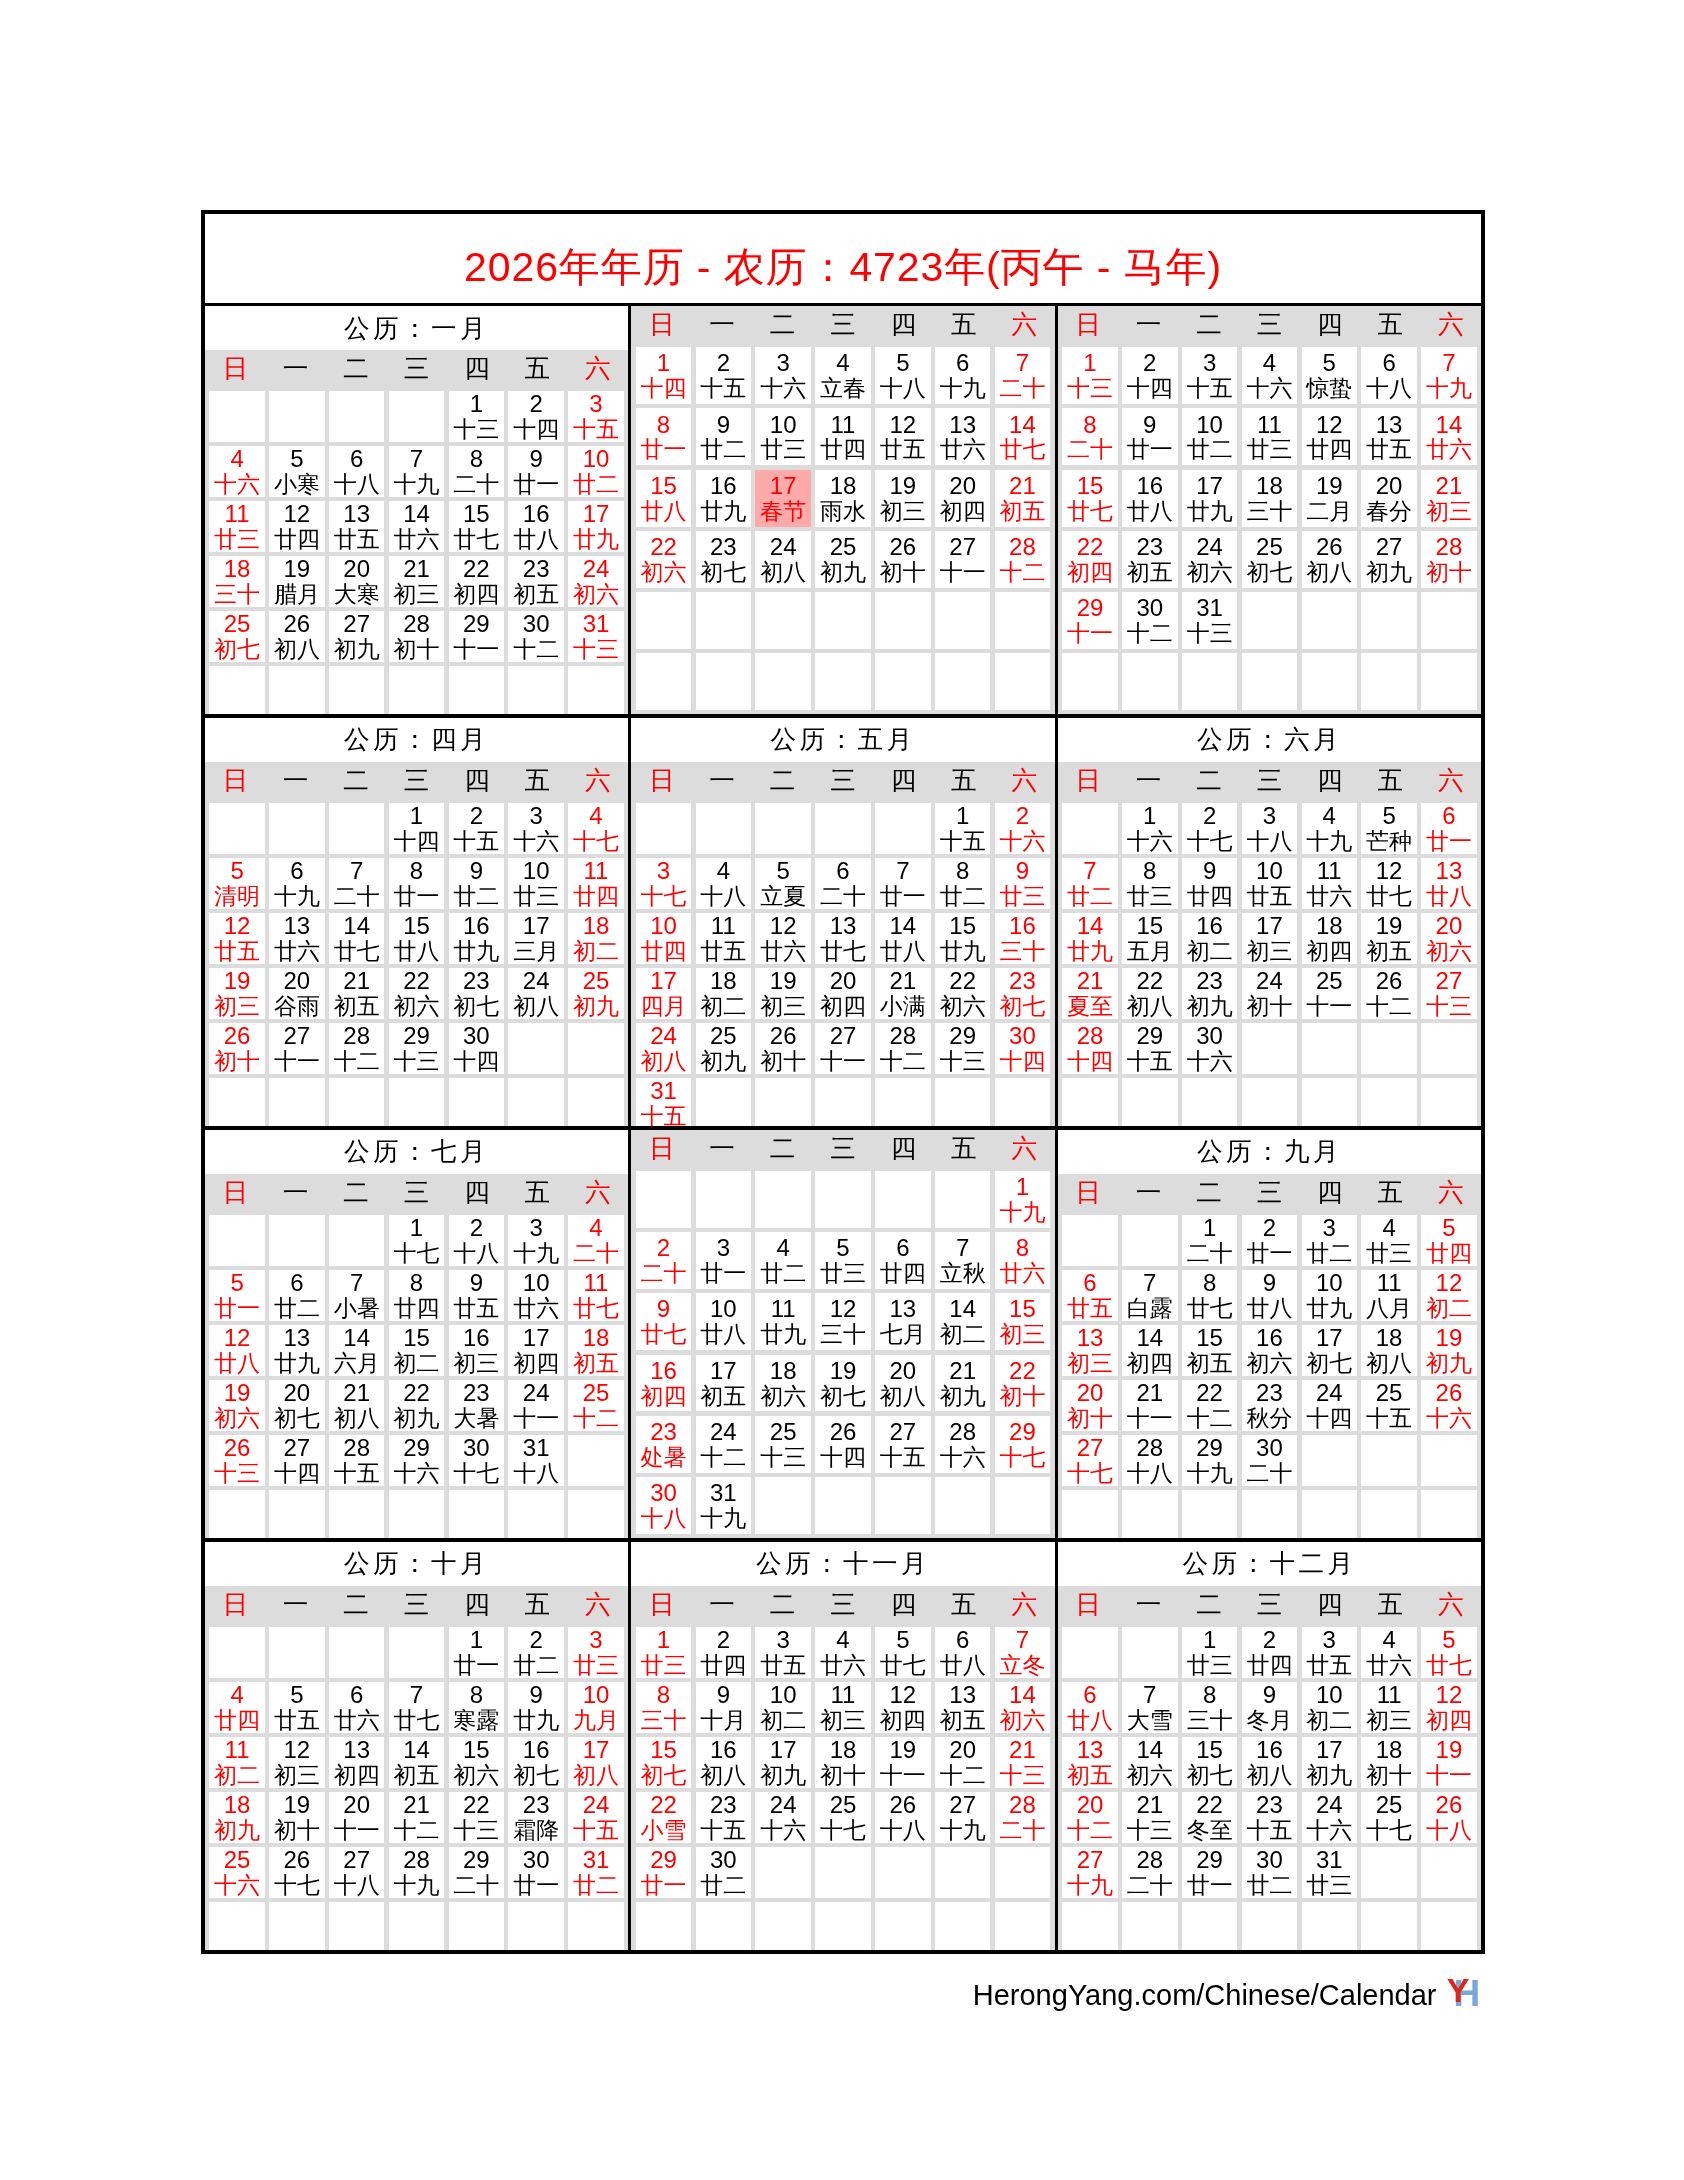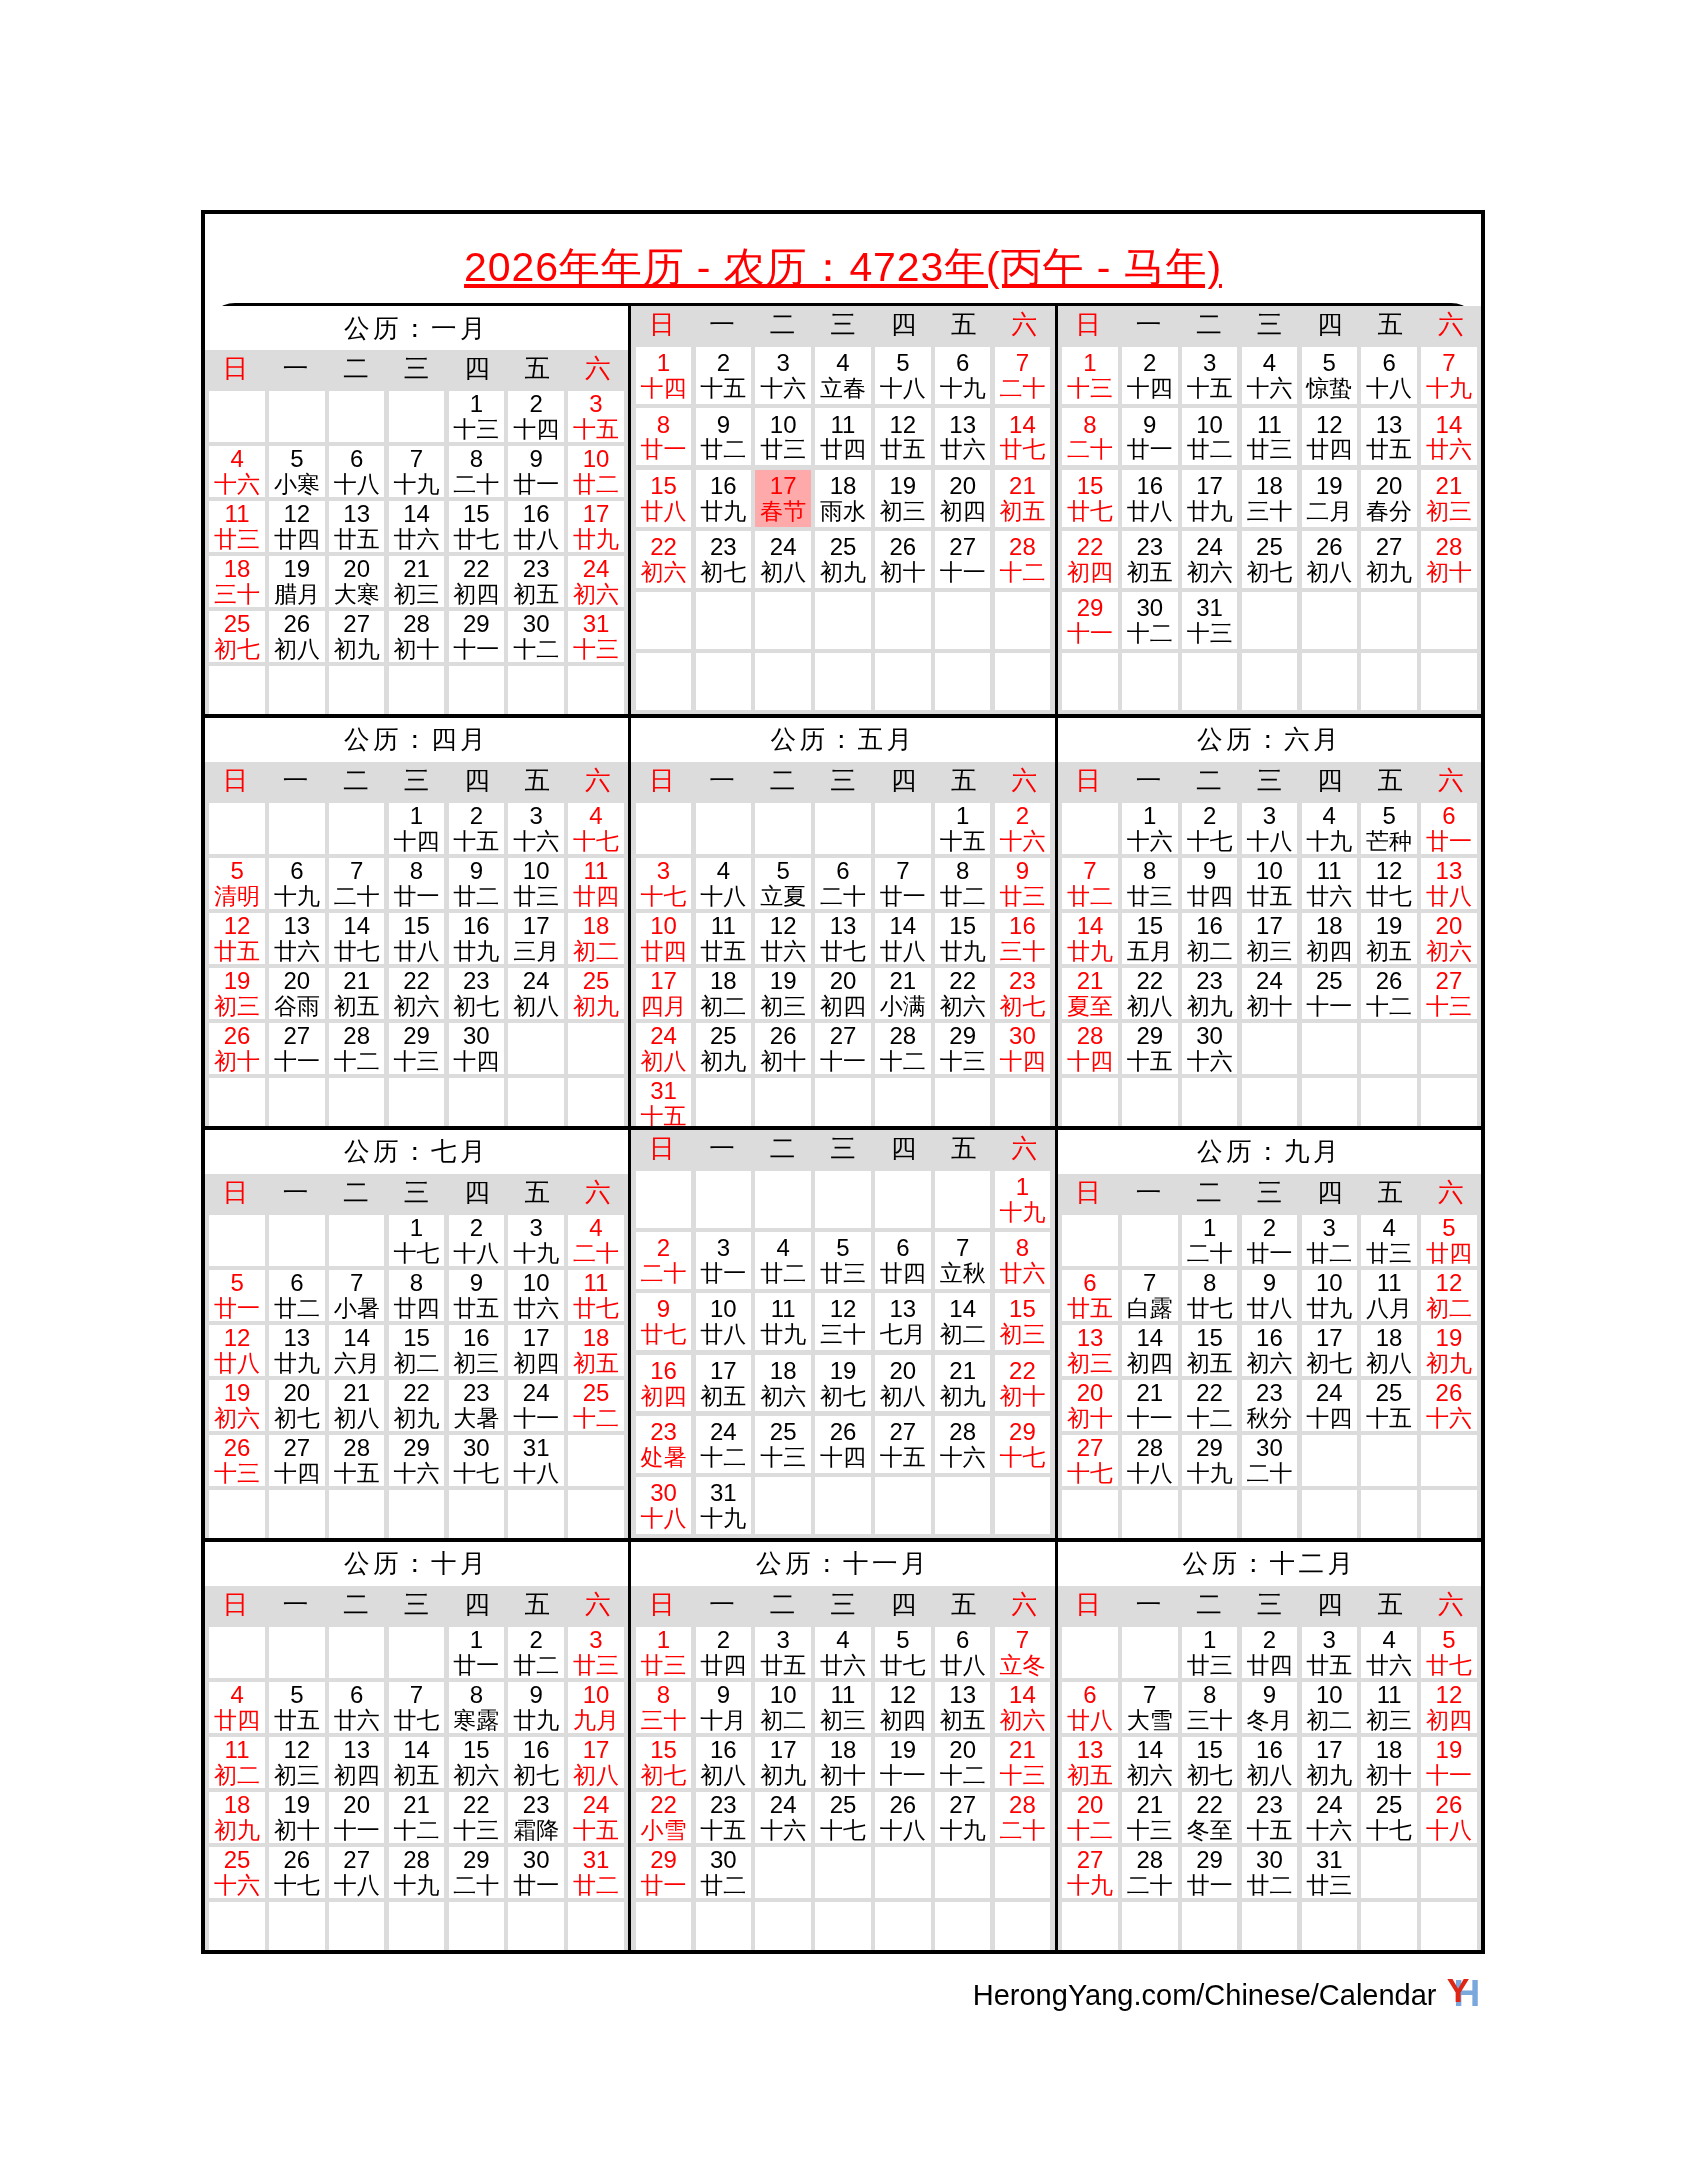--- a/index.html
+++ b/index.html
@@ -1,24 +1,24 @@
 <!DOCTYPE html>
 <html lang="zh" style="font-size:13.6px"><head>
 <meta charset="utf-8">
 <style>
   html,body{margin:0;padding:0;background:#fff;width:1685px;height:2181px;
     font-family:"Liberation Sans","DejaVu Sans",sans-serif;}
   .page{position:relative;width:1685px;height:2181px;background:#fff;overflow:hidden;}
   .frame{position:absolute;left:201px;top:210px;width:1284px;height:1744px;
     border:4.3px solid #000;box-sizing:border-box;background:#fff;}
   .year-title{height:107px;display:flex;align-items:center;justify-content:center;
-    color:#ff0000;font-size:41px;letter-spacing:0.9px;white-space:nowrap;text-decoration:underline;}
+    color:#ff0000;font-size:41px;letter-spacing:0.9px;white-space:nowrap;}
   .months{position:absolute;top:89px;left:0;right:0;bottom:0;
     display:grid;grid-template-columns:repeat(3,1fr);grid-template-rows:repeat(4,1fr);
-    background:#000;gap:3.4px;border-top:3.4px solid #000;border-radius:30px;}
+    background:#000;gap:3.4px;border-top:3.4px solid #000;}
   .month{background:#fff;display:flex;flex-direction:column;overflow:hidden;}
   .m-title{height:44px;flex:none;display:flex;align-items:center;justify-content:center;
     font-size:25.6px;letter-spacing:3.4px;color:#000;}
   .m-head{height:37px;flex:none;display:grid;grid-template-columns:repeat(7,1fr);
     background:#dcdcdc;align-items:center;text-align:center;font-size:25.6px;color:#000;}
   .m-days{flex:1;display:grid;grid-template-columns:repeat(7,1fr);
     grid-template-rows:repeat(6,1fr);gap:4.3px;padding:4.3px;background:#dcdcdc;}
   .cell{background:#fff;display:flex;flex-direction:column;align-items:center;
     justify-content:center;line-height:1.08;color:#000;overflow:hidden;}
   .cell .g{font-size:24px;}

